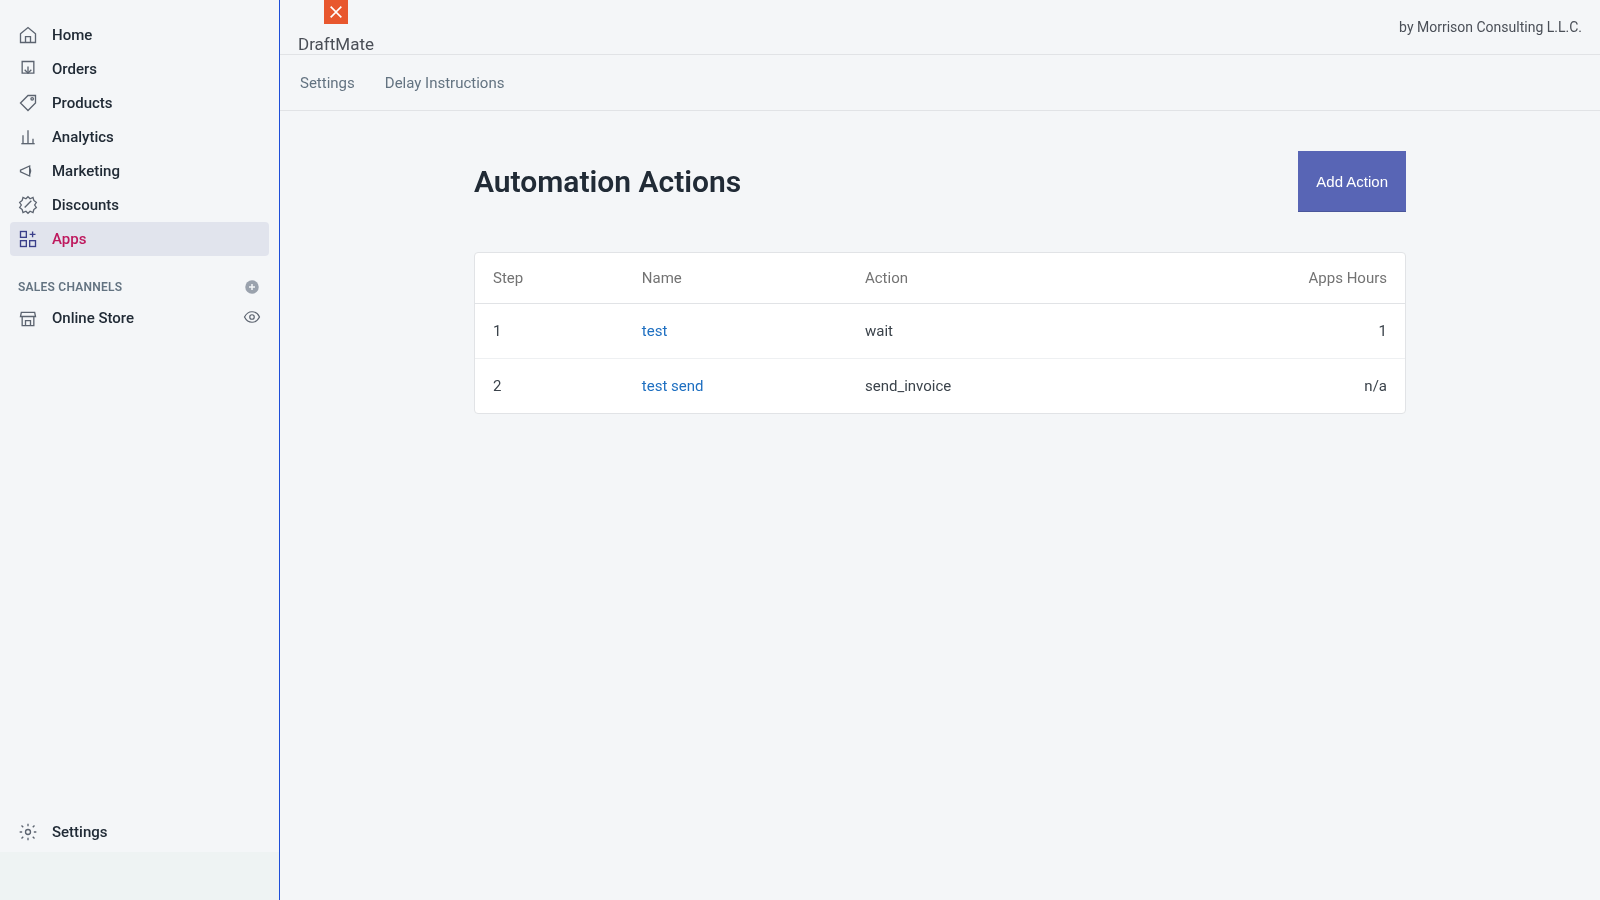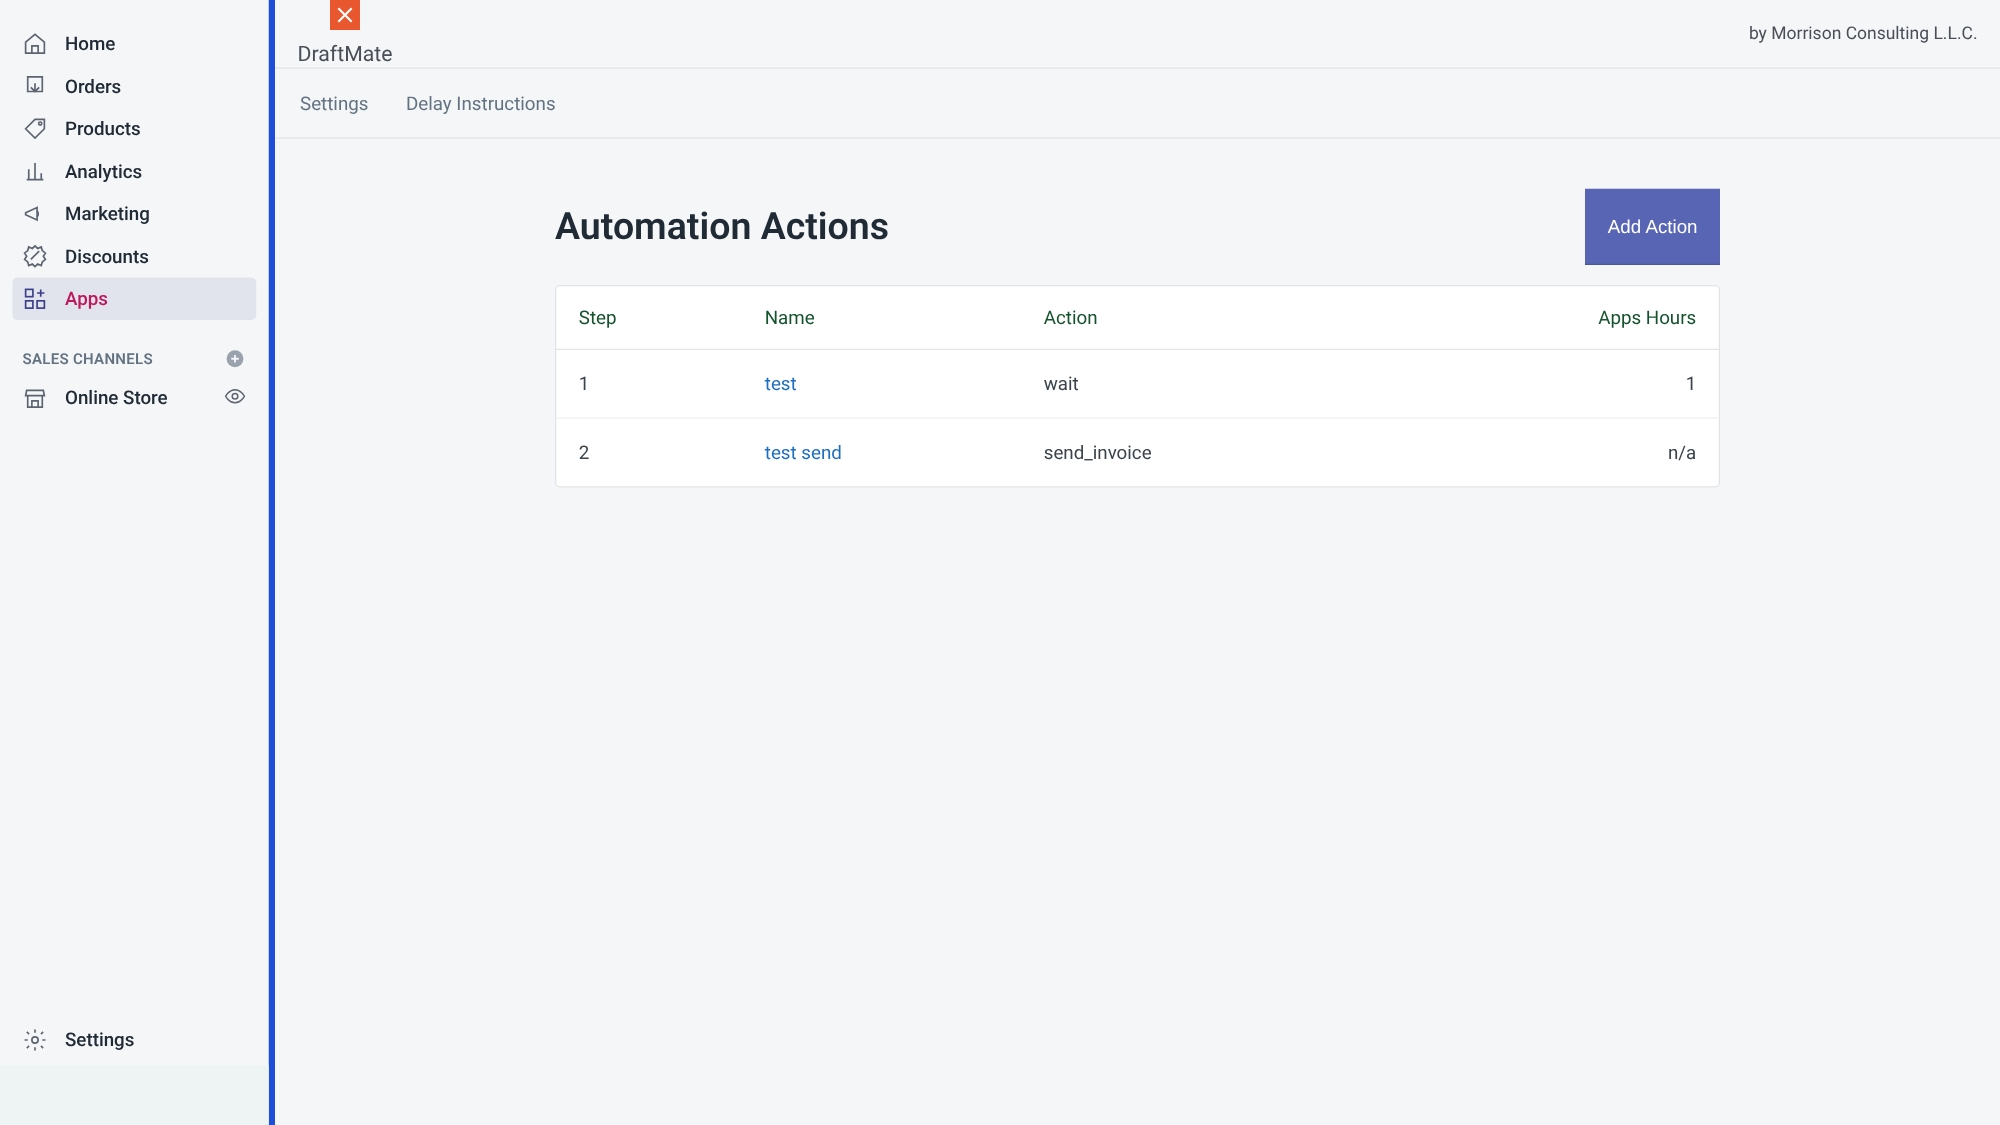--- a/index.html
+++ b/index.html
@@ -10,26 +10,26 @@
     color: #212b36;
     font-size: 14px;
     width: 1600px;
     height: 900px;
     overflow: hidden;
     display: flex;
   }
 
   
   .sidebar {
-    width: 220px;
+    width: 280px;
     background: #f4f6f8;
     display: flex;
     flex-direction: column;
     padding-top: 18px;
-    border-right: 5px solid #1d4ed8;
+    border-right: 1px solid #1d4ed8;
   }
   .nav-list { list-style: none; padding: 0 10px; }
   .nav-item {
     display: flex;
     align-items: center;
     height: 34px;
     padding: 0 8px;
     border-radius: 4px;
     cursor: pointer;
     color: #212b36;
@@ -131,21 +131,21 @@
     display: flex;
     justify-content: center;
   }
   .content-inner {
     width: 932px;
   }
   .page-header {
     display: flex;
     align-items: center;
     justify-content: space-between;
-    margin-bottom: 16px;
+    margin-bottom: 40px;
   }
   .page-title {
     font-size: 30px;
     font-weight: 600;
     color: #212b36;
   }
   .add-btn {
     background: #5865b5;
     color: #fff;
     border: none;
@@ -160,21 +160,21 @@
   .card {
     background: #fff;
     border: 1px solid #e1e3e6;
     border-radius: 4px;
     overflow: hidden;
   }
   table { width: 100%; border-collapse: collapse; }
   thead th {
     text-align: left;
     font-weight: 400;
-    color: #14532d;
+    color: #737373;
     font-size: 15px;
     padding: 16px 18px;
     border-bottom: 1px solid #e1e3e6;
   }
   thead th:last-child, tbody td:last-child { text-align: right; }
   tbody td {
     padding: 18px 18px;
     font-size: 15px;
     color: #3b434b;
     border-bottom: 1px solid #eef0f2;

